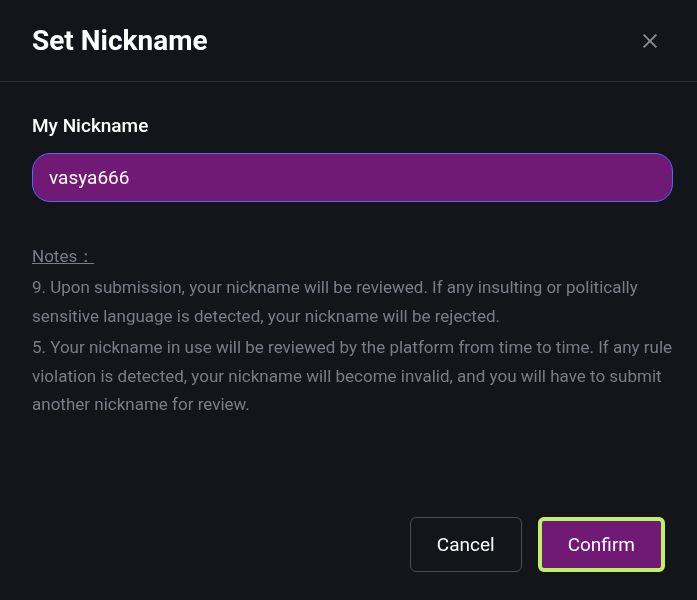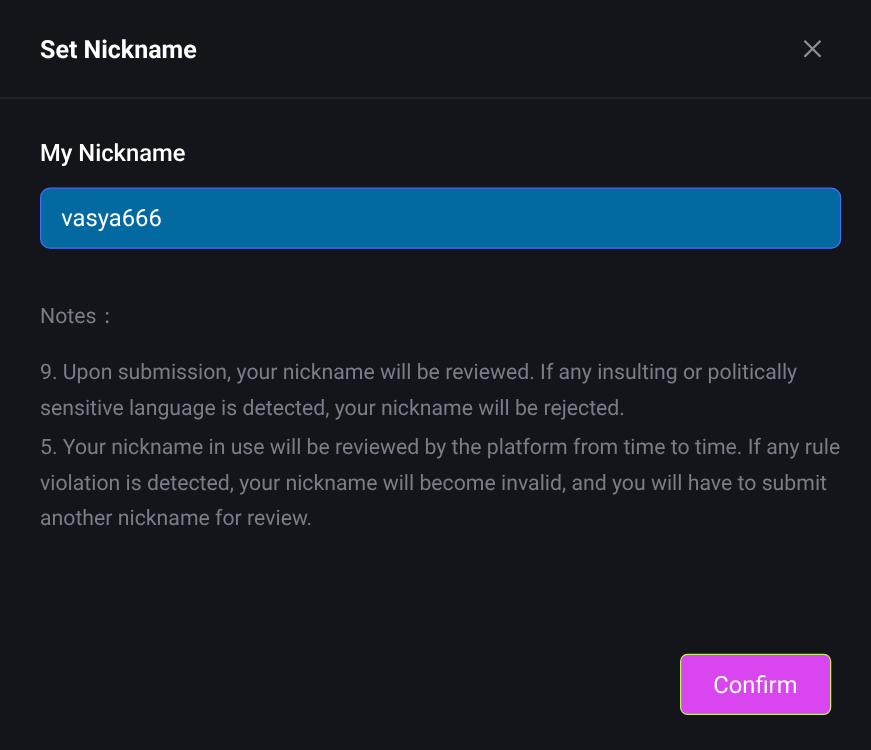--- a/index.html
+++ b/index.html
@@ -16,21 +16,21 @@
       overflow: hidden;
     }
     .modal-header {
       display: flex;
       justify-content: space-between;
       align-items: center;
       padding: 24px 32px 24px 32px;
       border-bottom: 1px solid #2a2d36;
     }
     .modal-title {
-      font-size: 20px;
+      font-size: 28px;
       font-weight: 700;
       color: #ffffff;
     }
     .close-btn {
       background: none;
       border: none;
       cursor: pointer;
       padding: 4px;
       display: flex;
       align-items: center;
@@ -46,37 +46,38 @@
       padding: 32px 24px 0 32px;
     }
     .field-label {
       font-size: 19px;
       color: #ffffff;
       font-weight: 500;
       margin-bottom: 16px;
     }
     .text-input {
       width: 100%;
-      background: #0369a1;
+      background: #701a75;
       border: 1px solid #4a6cf7;
-      border-radius: 8px;
+      border-radius: 18px;
       padding: 12px 16px;
       font-size: 19px;
       color: #ffffff;
       outline: none;
       font-family: inherit;
     }
     .notes-section {
       margin-top: 40px;
       color: #7a7d87;
       font-size: 17px;
       line-height: 1.7;
     }
     .notes-heading {
-      margin-bottom: 16px;
+      margin-bottom: 2px;
+      text-decoration: underline;
     }
     .note-item {
       margin-bottom: 2px;
     }
     .modal-footer {
       display: flex;
       justify-content: flex-end;
       gap: 16px;
       padding: 28px 32px 28px 32px;
       position: absolute;
@@ -91,22 +92,22 @@
       cursor: pointer;
       font-family: inherit;
       font-weight: 400;
     }
     .btn-cancel {
       background: transparent;
       border: 1px solid #4a4d56;
       color: #ffffff;
     }
     .btn-confirm {
-      background: #d946ef;
-      border: 1px solid #bef264;
+      background: #701a75;
+      border: 4px solid #bef264;
       color: #ffffff;
     }
   </style>
 </head>
 <body>
 
 <div class="modal-header">
   <div class="modal-title">Set Nickname</div>
   <button class="close-btn">
     <svg viewBox="0 0 24 24" fill="none">
@@ -120,14 +121,15 @@
   <input type="text" class="text-input" value="vasya666" style="">
 
   <div class="notes-section">
     <div class="notes-heading">Notes：</div>
     <div class="note-item">9. Upon submission, your nickname will be reviewed. If any insulting or politically sensitive language is detected, your nickname will be rejected.</div>
     <div class="note-item">5. Your nickname in use will be reviewed by the platform from time to time. If any rule violation is detected, your nickname will become invalid, and you will have to submit another nickname for review.</div>
   </div>
 </div>
 
 <div class="modal-footer">
+  <button class="btn btn-cancel">Cancel</button>
   <button class="btn btn-confirm">Confirm</button>
 </div>
 
 </body></html>

